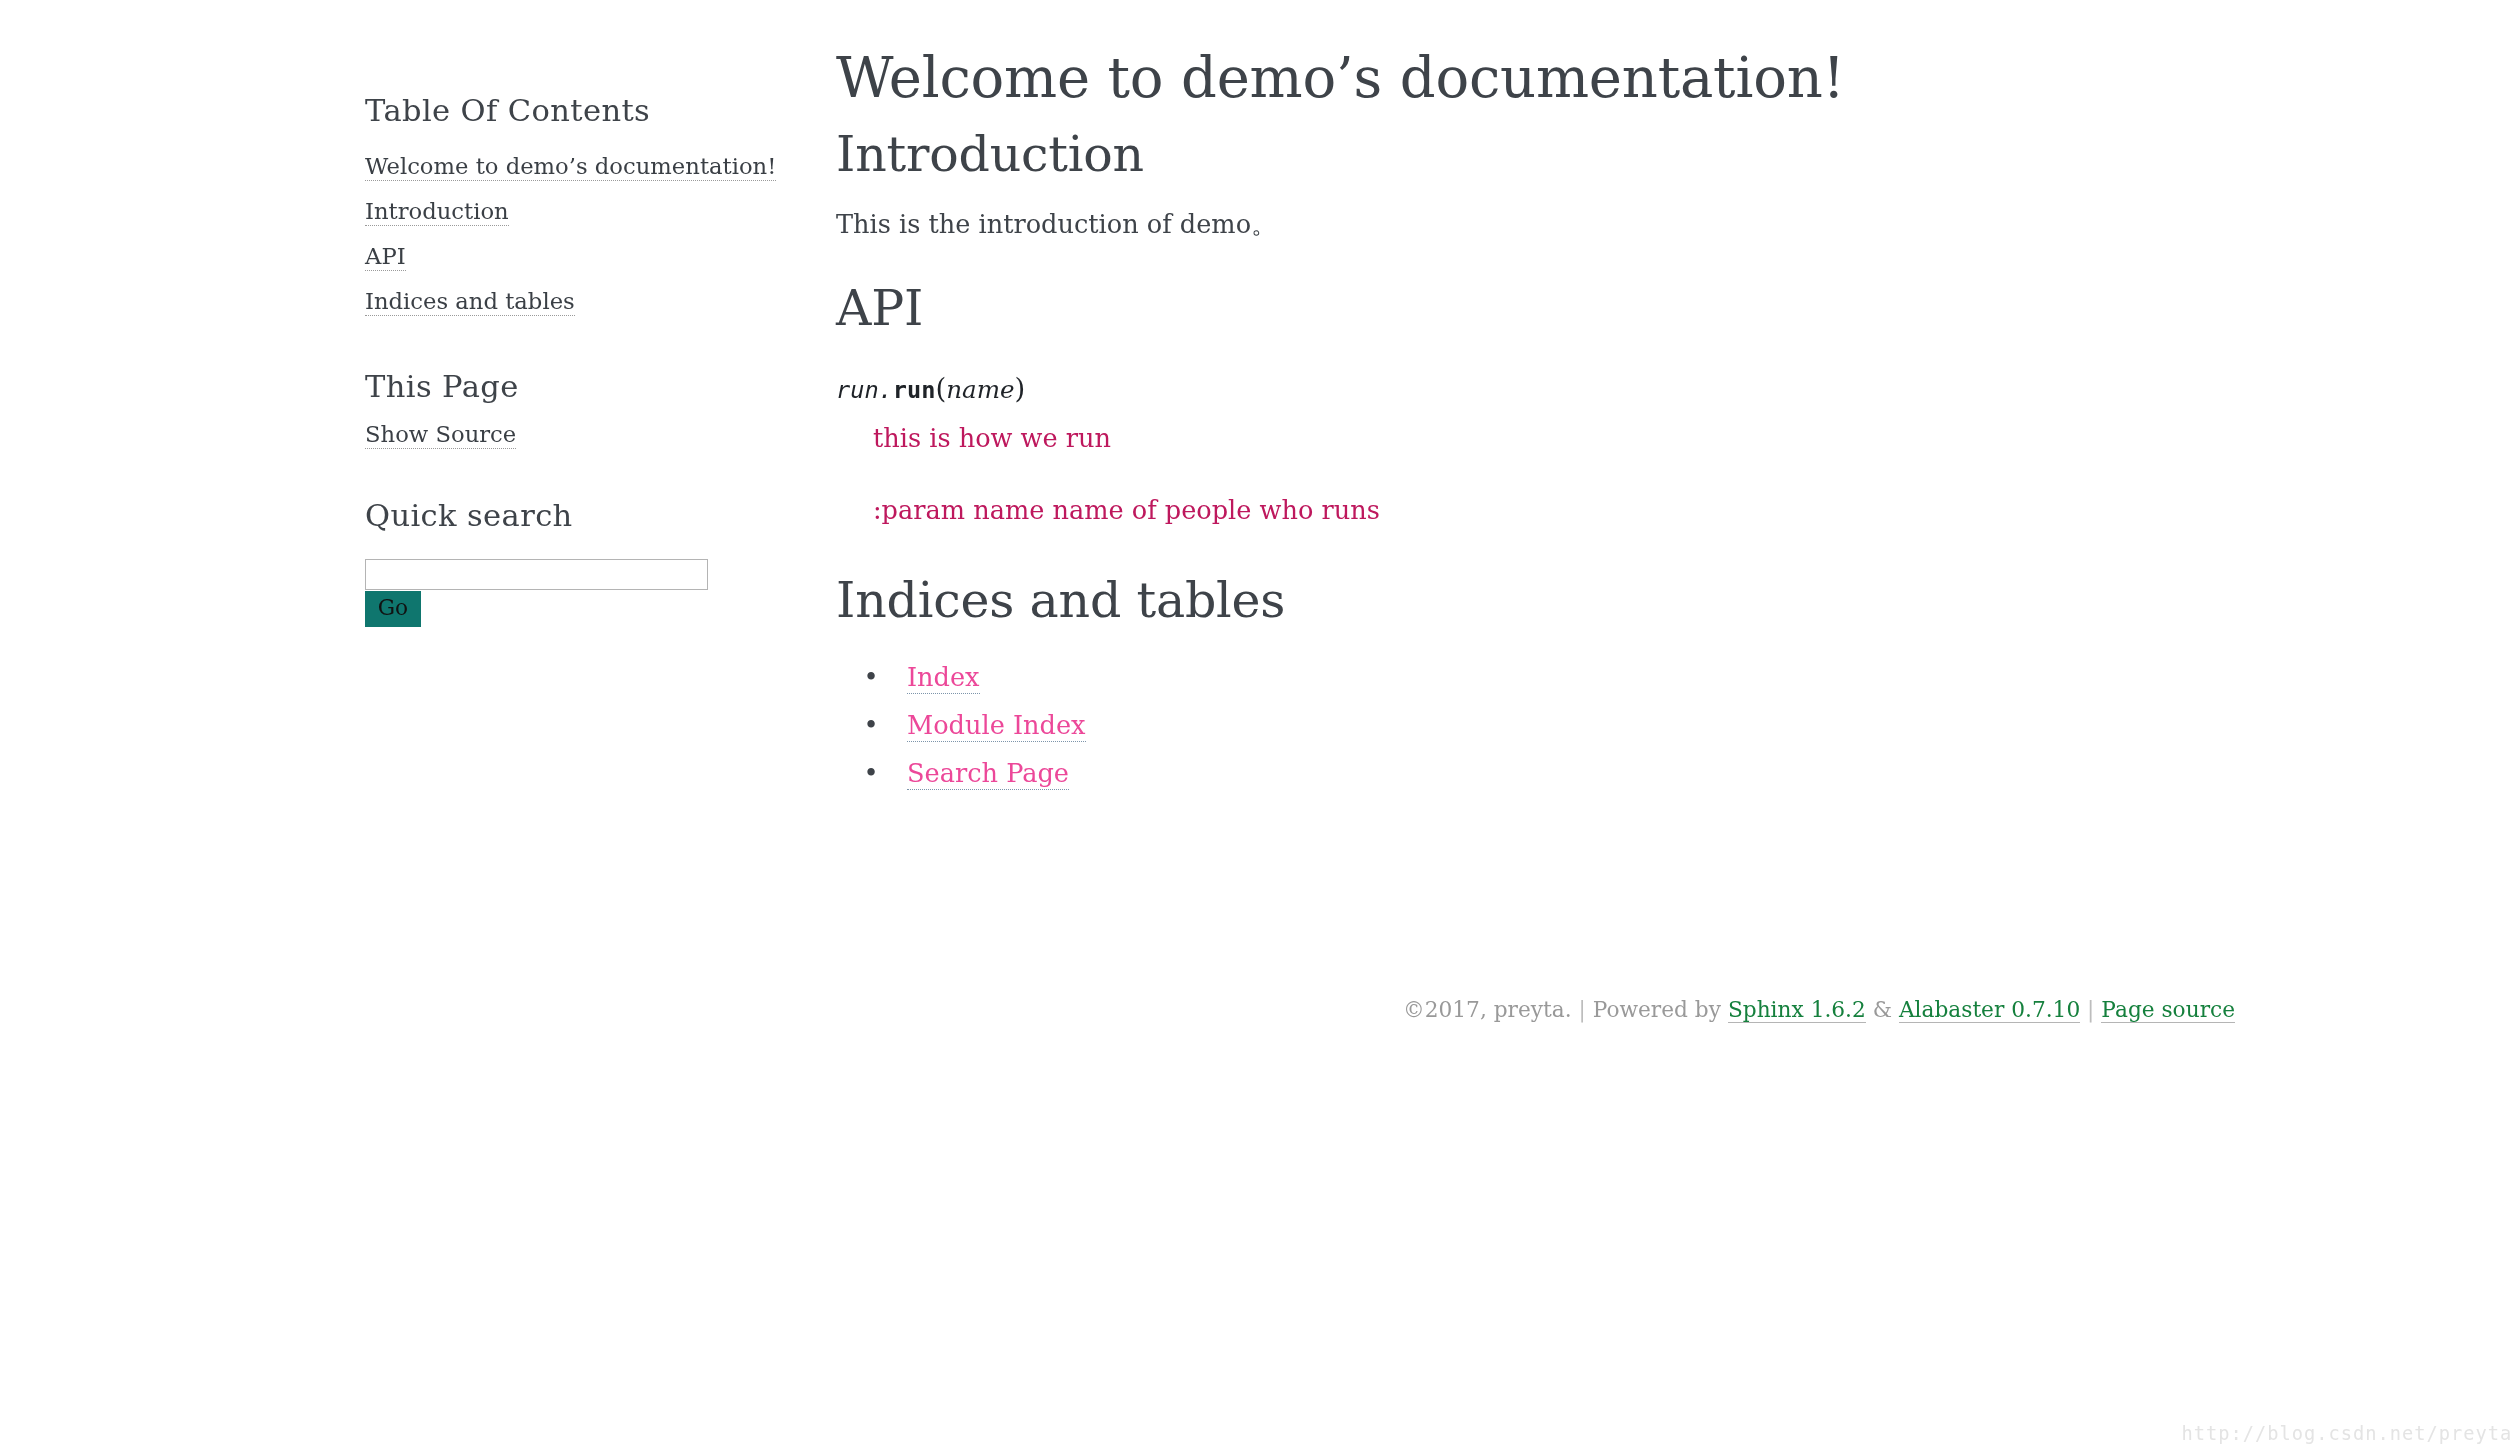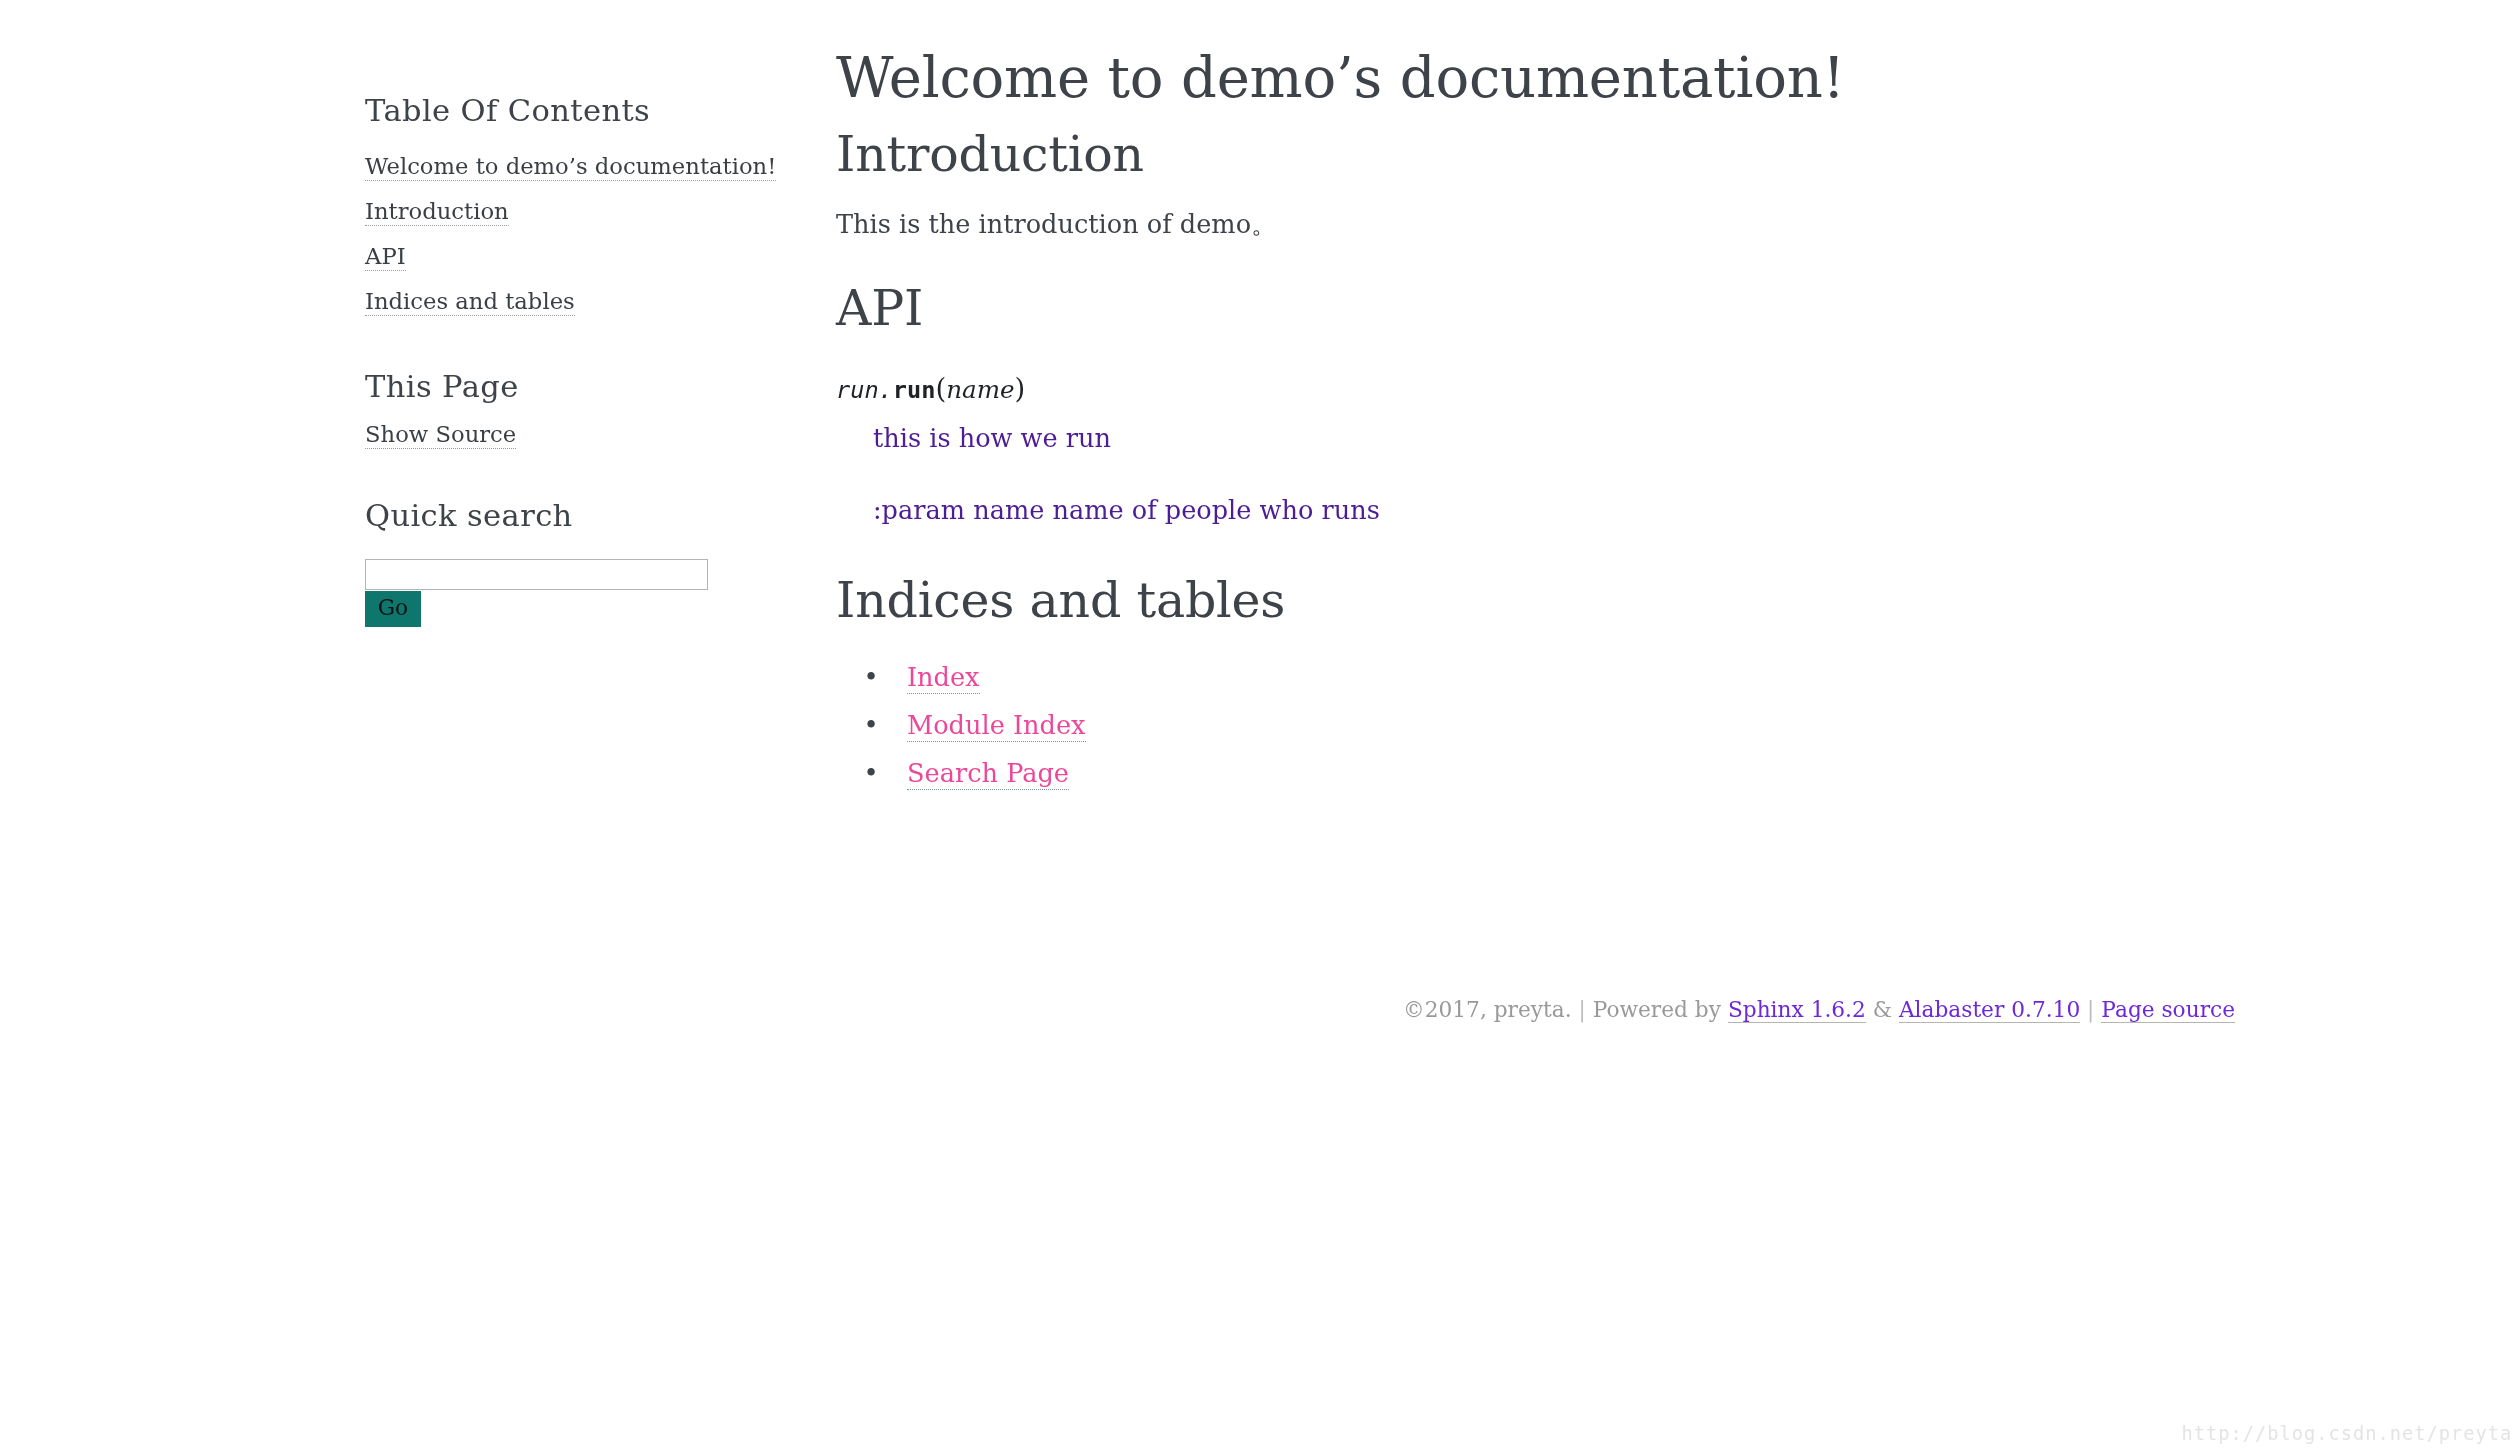--- a/index.html
+++ b/index.html
@@ -178,21 +178,21 @@
     color: #1f2328;
   }
 
   .sig-body {
     margin-left: 37px;
   }
   .sig-body p {
     font-size: 25.6px;
     line-height: 1.5;
     margin: 13.8px 0 0 0;
-    color: #4c1d95;
+    color: #be185d;
   }
   .sig-body p.param-line {
     margin-top: 34px;
   }
 
   
   .indices-list {
     list-style: none;
     margin: 25.6px 0 0 0;
     padding: 0;
@@ -225,21 +225,21 @@
     position: absolute;
     left: 824px;
     top: 995px;
     width: 1399px;
     text-align: right;
     font-size: 21.7px;
     line-height: 1.4;
     color: #999999;
   }
   .footer a {
-    color: #6d28d9;
+    color: #15803d;
     text-decoration: none;
     border-bottom: 1px solid #b5b5b5;
   }
   .footer .sep {
     color: #bdbdbd;
   }
 
   
   .watermark {
     position: absolute;

